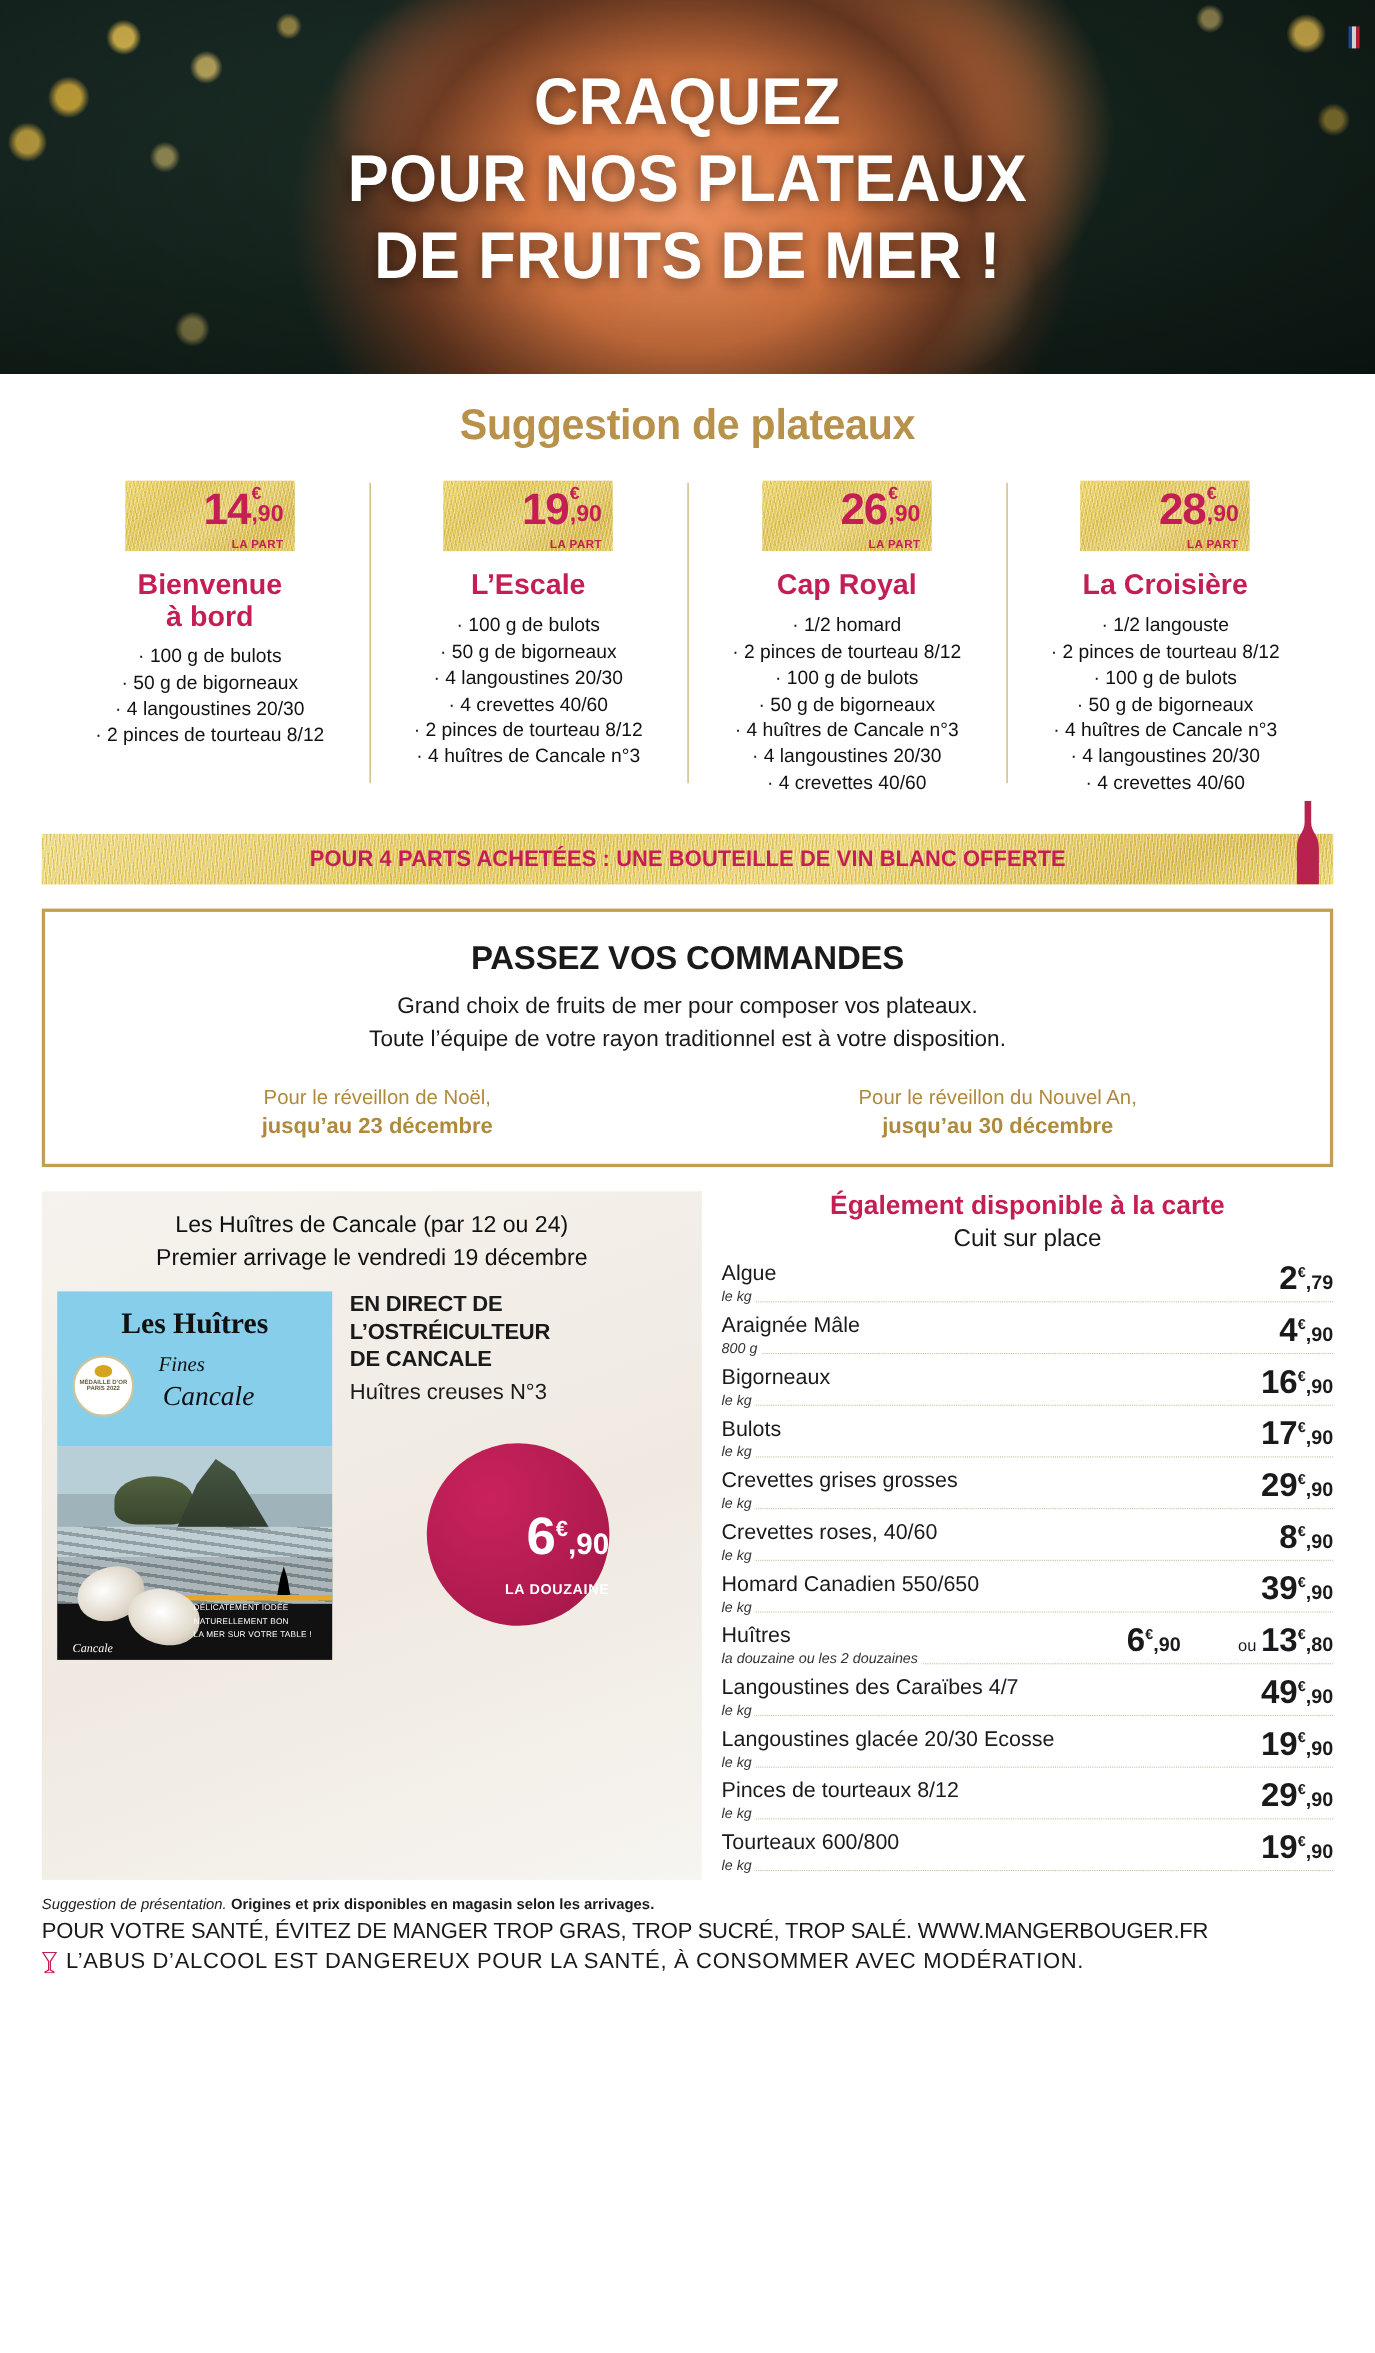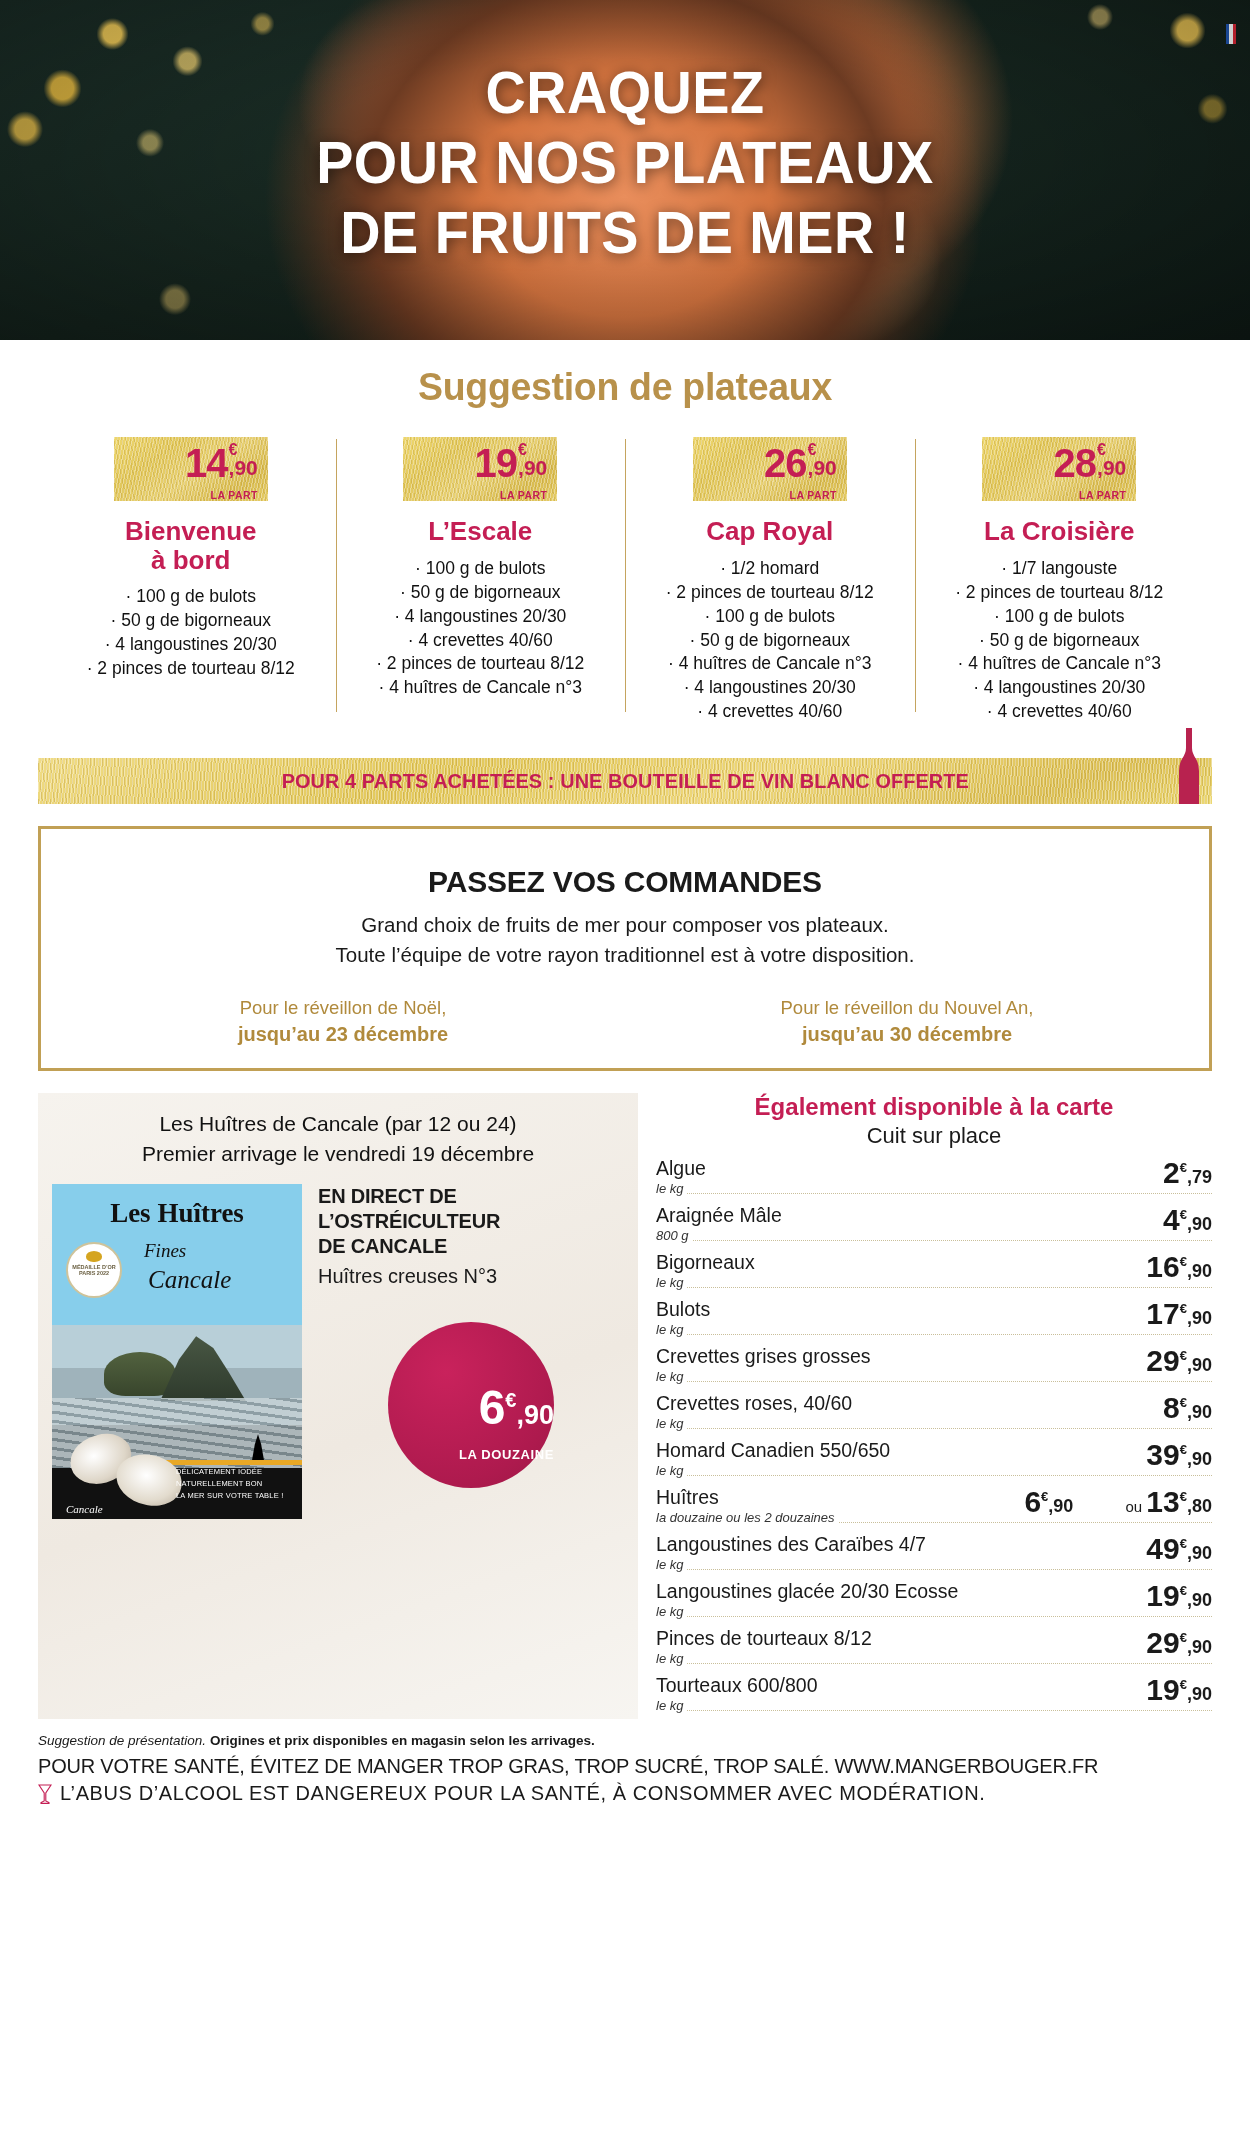--- a/index.html
+++ b/index.html
@@ -128,21 +128,21 @@
   }
   .bottle {
     position:absolute; right: 10px; top: -30px;
     width: 26px; height: 76px;
   }
 
   
   .orders-box {
     margin: 22px 38px 0 38px;
     border: 3px solid #c1a055;
-    padding: 36px 20px 22px 20px;
+    padding: 26px 20px 22px 20px;
     text-align:center;
   }
   .orders-title { font-size: 30px; font-weight:700; letter-spacing:-.2px; }
   .orders-line { font-size: 20.5px; margin-top: 14px; }
   .orders-line.second { margin-top: 6px; }
   .orders-cols { display:flex; margin-top: 30px; }
   .orders-col { flex:1; color:#b08a3c; text-align:center; }
   .orders-col .lbl { font-size: 18.5px; }
   .orders-col .val { font-size: 20px; font-weight:700; margin-top: 4px; }
 
@@ -318,21 +318,21 @@
       <div class="price-inner">
         <span class="price-main">28</span><span class="price-frac">
           <span class="price-eur">€</span>
           <span class="price-cts">,90</span>
         </span>
         <span class="price-unit">LA PART</span>
       </div>
     </div>
     <div class="plateau-name" style="white-space:pre-line">La Croisière</div>
     <ul class="plateau-items">
-      <li>· 1/7 langouste</li>
+      <li>· 1/2 langouste</li>
       <li>· 2 pinces de tourteau 8/12</li>
       <li>· 100 g de bulots</li>
       <li>· 50 g de bigorneaux</li>
       <li>· 4 huîtres de Cancale n°3</li>
       <li>· 4 langoustines 20/30</li>
       <li>· 4 crevettes 40/60</li>
     </ul>
   </div>
 
 </div>

